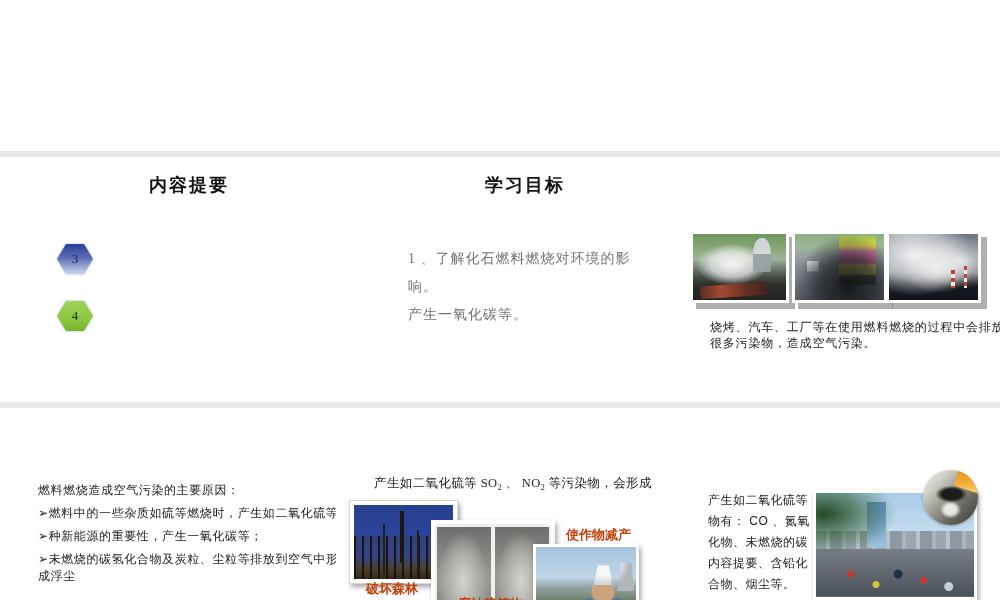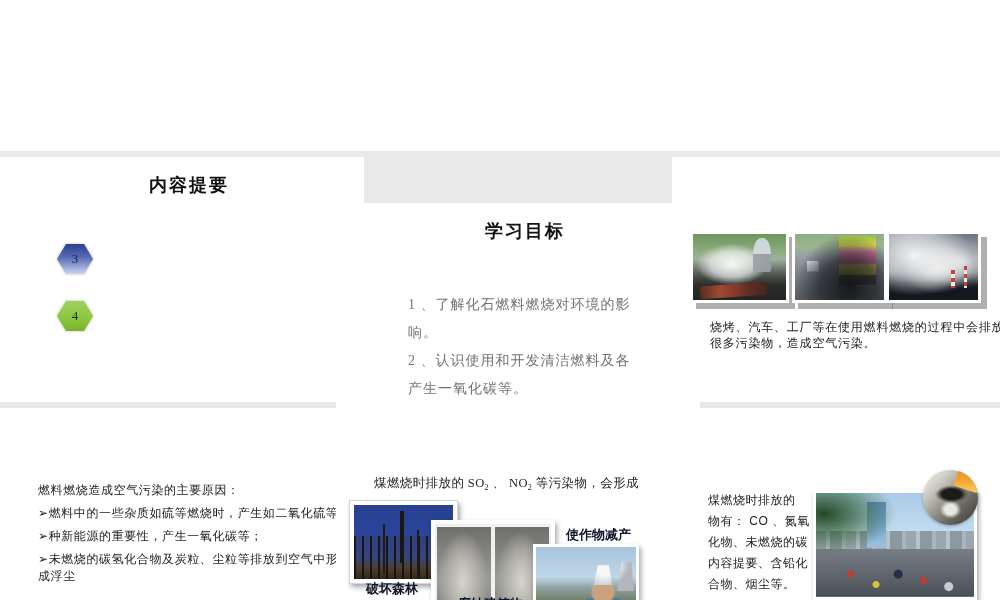--- a/index.html
+++ b/index.html
@@ -10,21 +10,21 @@
     color:#1c1c1c;
   }
   
   .top-blank{position:absolute;left:0;top:0;width:1000px;height:151px;background:#ffffff;}
   .slides-area{
     position:absolute;left:0;top:151px;width:1000px;height:449px;
     background:#e9e9e9;overflow:hidden;
   }
   .slide{position:absolute;width:364px;height:245px;background:#ffffff;overflow:hidden;}
   #s1{left:0;   top:6px;}
-  #s2{left:336px;top:6px;margin-top:46px;}
+  #s2{left:336px;top:6px;}
   #s3{left:672px;top:6px;}
   #s4{left:0;   top:257px;}
   #s5{left:336px;top:257px;}
   #s6{left:672px;top:257px;}
 
   
   .title{
     position:absolute;left:149px;top:16px;white-space:nowrap;
     font-size:18px;font-weight:600;letter-spacing:2px;color:#111;
   }
@@ -109,21 +109,21 @@
   .causes p{margin:0 0 6px 0;}
 
   
   .acid-head{
     position:absolute;left:38px;top:67px;white-space:nowrap;
     font-size:12.5px;letter-spacing:.4px;color:#222;
   }
   #s5 .ph-forest{left:13px;top:92px;width:109px;height:84px;padding:4px;border:1px solid #d6d6d6;z-index:1;}
   #s5 .ph-statues{left:95px;top:112px;width:124px;height:108px;padding:4px;z-index:2;}
   #s5 .ph-person{left:197px;top:136px;width:106px;height:85px;padding:3px;z-index:3;}
-  .s5label{position:absolute;font-size:13px;font-weight:bold;color:#0f172a;white-space:nowrap;}
+  .s5label{position:absolute;font-size:13px;font-weight:bold;color:#c2410c;white-space:nowrap;}
   .lbl-forest{left:30px;top:172px;z-index:1;}
   .lbl-crops{left:230px;top:118px;}
   .lbl-buildings{left:122px;top:187px;z-index:4;}
   .sc-forest{
     background:
       linear-gradient(0deg,#2c2418 0%,#4a4030 14%,rgba(74,64,48,0) 30%),
       linear-gradient(180deg,#27408f 0%,#2b46a0 55%,#3a50a8 100%);
   }
   .sc-forest::before{content:"";position:absolute;left:0;bottom:0;width:100%;height:58%;
     background:repeating-linear-gradient(90deg, rgba(22,16,10,.9) 0 2px, rgba(70,55,35,.25) 2px 8px);}
@@ -199,21 +199,20 @@
     <div class="hexwrap" id="hex4w">
       <div class="hex hex-green">4</div>
     </div>
   </div>
 
   <div class="slide" id="s2">
     <div class="title">学习目标</div>
     <div class="obj-body serif">
       <div class="nowrap">1 、了解化石燃料燃烧对环境的影</div>
       <div class="nowrap">响。</div>
-      <div class="nowrap">2 、认识使用和开发清洁燃料及各</div>
       <div class="nowrap">产生一氧化碳等。</div>
     </div>
   </div>
 
   <div class="slide" id="s3">
     <div class="pframe hard-shadow ph1">
       <div class="scene sc-bbq"></div>
     </div>
     <div class="pframe hard-shadow ph2">
       <div class="scene sc-bus"></div>
@@ -238,39 +237,39 @@
       </p>
       <p>
         <span style="display:block" class="nowrap">➢未燃烧的碳氢化合物及炭粒、尘粒等排放到空气中形</span>
         <span style="display:block" class="nowrap">成浮尘</span>
       </p>
     </div>
   </div>
 
   <div class="slide" id="s5">
     <div class="acid-head serif">
-      <span>煤燃烧时排放的 SO</span><span class="sub">2</span><span> 、 NO</span><span class="sub">2</span><span> 等污染物，会形成</span><span class="red">酸雨</span><span>。</span>
+      <span>产生如二氧化硫等 SO</span><span class="sub">2</span><span> 、 NO</span><span class="sub">2</span><span> 等污染物，会形成</span><span class="red">酸雨</span><span>。</span>
     </div>
     <div class="pframe ph-forest soft-shadow">
       <div class="scene sc-forest"></div>
     </div>
     <div class="pframe ph-statues soft-shadow">
       <div class="scene sc-statues"></div>
     </div>
     <div class="pframe ph-person soft-shadow">
       <div class="scene sc-person"></div>
     </div>
     <div class="s5label lbl-forest">破坏森林</div>
     <div class="s5label lbl-crops">使作物减产</div>
     <div class="s5label lbl-buildings">腐蚀建筑物</div>
   </div>
 
   <div class="slide" id="s6">
     <div class="exh-body">
-      <div>煤燃烧时排放的</div>
+      <div>产生如二氧化硫等</div>
       <div>物有： CO 、氮氧</div>
       <div>化物、未燃烧的碳</div>
       <div>内容提要、含铅化</div>
       <div>合物、烟尘等。</div>
     </div>
     <div class="pframe ph-city soft-shadow">
       <div class="scene sc-city"></div>
     </div>
     <div class="circle-inset"></div>
   </div>

